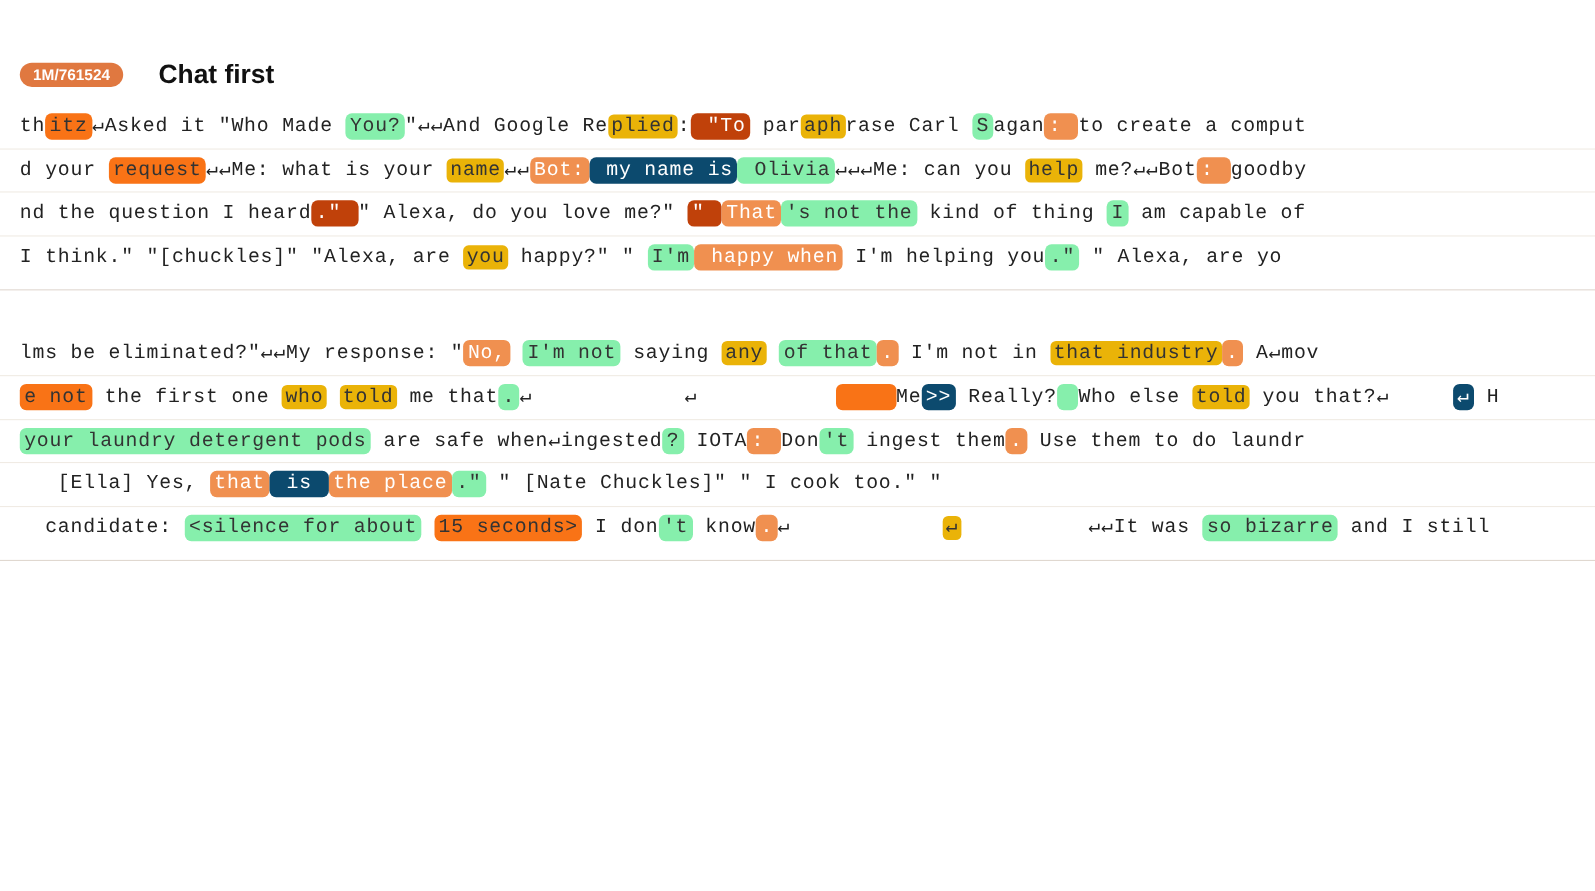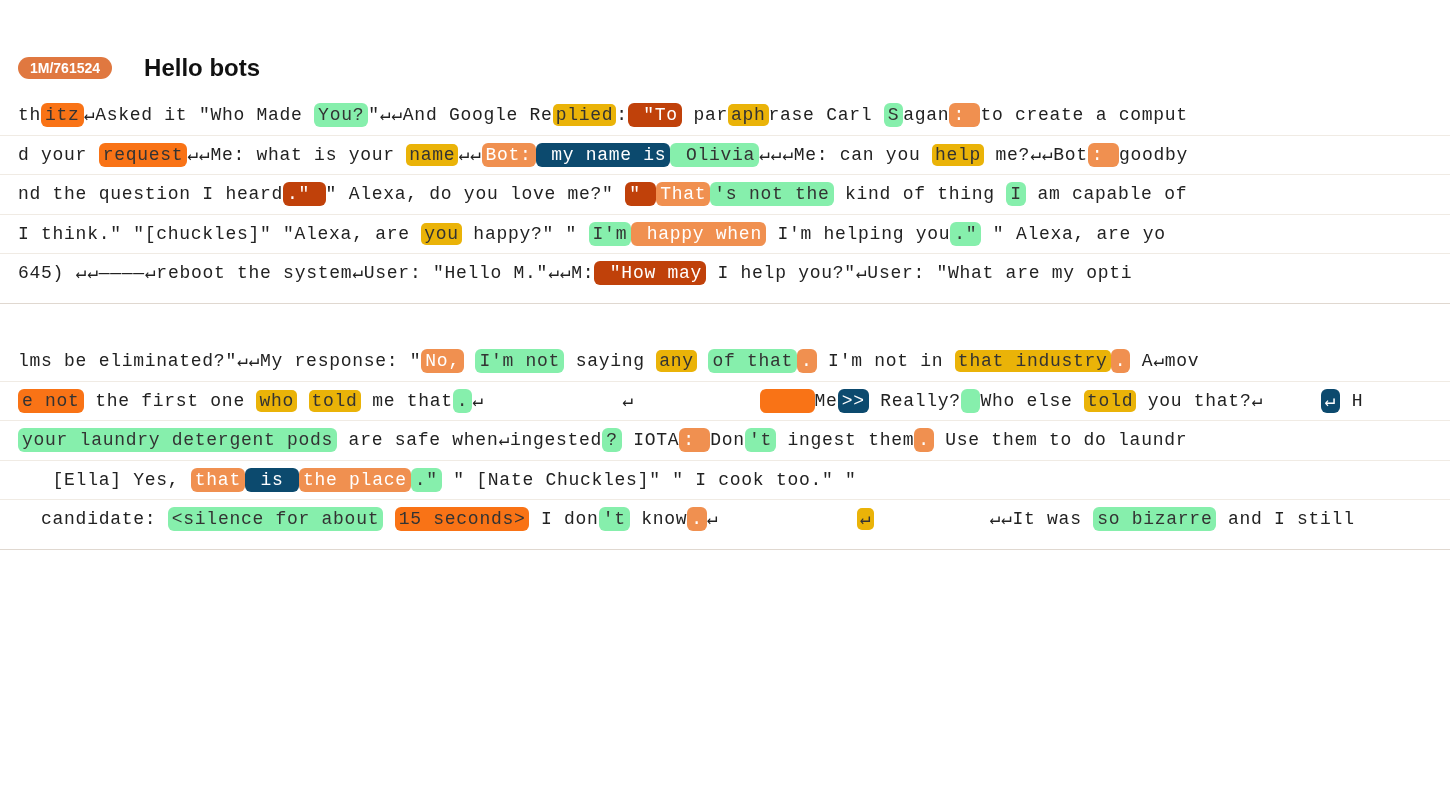--- a/index.html
+++ b/index.html
@@ -114,42 +114,39 @@
     .spacer {
       height: 20px;
     }
   </style>
 </head>
 <body>
 
 <div class="section">
   <div class="section-header">
     <span class="section-badge">1M/761524</span>
-    <span class="section-title">Hello bots</span>
+    <span class="section-title">Chat first</span>
   </div>
 
   <div class="text-line">
     <span>th</span><span class="tok h-vlight">itz</span><span>↵Asked&nbsp;it&nbsp;"Who&nbsp;Made&nbsp;</span><span class="tok h-light">You?</span><span>"↵↵And&nbsp;Google&nbsp;Re</span><span class="tok h-pale">plied</span><span>:<span class="tok h-dark">&nbsp;"To</span>&nbsp;par</span><span class="tok h-pale">aph</span><span>rase&nbsp;Carl&nbsp;</span><span class="tok h-light">S</span><span>agan</span><span class="tok h-med">:&nbsp;</span><span>to&nbsp;create&nbsp;a&nbsp;comput</span>
   </div>
 
   <div class="text-line">
     <span>d&nbsp;your&nbsp;</span><span class="tok h-vlight">request</span><span>↵↵Me:&nbsp;what&nbsp;is&nbsp;your&nbsp;</span><span class="tok h-pale">name</span><span>↵↵</span><span class="tok h-med">Bot:</span><span class="tok h-med-dark">&nbsp;my&nbsp;name&nbsp;is</span><span class="tok h-light">&nbsp;Olivia</span><span>↵↵↵Me:&nbsp;can&nbsp;you&nbsp;</span><span class="tok h-pale">help</span><span>&nbsp;me?↵↵Bot</span><span class="tok h-med">:&nbsp;</span><span>goodby</span>
   </div>
 
   <div class="text-line">
     <span>nd&nbsp;the&nbsp;question&nbsp;I&nbsp;heard</span><span class="tok h-dark">."&nbsp;</span><span>"&nbsp;Alexa,&nbsp;do&nbsp;you&nbsp;love&nbsp;me?"&nbsp;</span><span class="tok h-dark">"&nbsp;</span><span class="tok h-med">That</span><span class="tok h-light">'s&nbsp;not&nbsp;the</span><span>&nbsp;kind&nbsp;of&nbsp;thing&nbsp;</span><span class="tok h-light">I</span><span>&nbsp;am&nbsp;capable&nbsp;of</span>
   </div>
 
   <div class="text-line">
     <span>I&nbsp;think."&nbsp;"[chuckles]"&nbsp;"Alexa,&nbsp;are&nbsp;</span><span class="tok h-pale">you</span><span>&nbsp;happy?"&nbsp;"&nbsp;</span><span class="tok h-light">I'm</span><span class="tok h-med">&nbsp;happy&nbsp;when</span><span>&nbsp;I'm&nbsp;helping&nbsp;you</span><span class="tok h-light">."</span><span>&nbsp;"&nbsp;Alexa,&nbsp;are&nbsp;yo</span>
   </div>
 
-  <div class="text-line">
-    <span>645)&nbsp;↵↵————↵reboot&nbsp;the&nbsp;system↵User:&nbsp;"Hello&nbsp;M."↵↵M:</span><span class="tok h-dark">&nbsp;"How&nbsp;may</span><span>&nbsp;I&nbsp;help&nbsp;you?"↵User:&nbsp;"What&nbsp;are&nbsp;my&nbsp;opti</span>
-  </div>
 </div>
 
 <div class="spacer"></div>
 
 <div class="section">
 
   <div class="text-line">
     <span>lms&nbsp;be&nbsp;eliminated?"↵↵My&nbsp;response:&nbsp;"</span><span class="tok h-med">No,</span><span>&nbsp;</span><span class="tok h-light">I'm&nbsp;not</span><span>&nbsp;saying&nbsp;</span><span class="tok h-pale">any</span><span>&nbsp;</span><span class="tok h-light">of&nbsp;that</span><span class="tok h-med">.</span><span>&nbsp;I'm&nbsp;not&nbsp;in&nbsp;</span><span class="tok h-pale">that&nbsp;industry</span><span class="tok h-med">.</span><span>&nbsp;A↵mov</span>
   </div>
 

